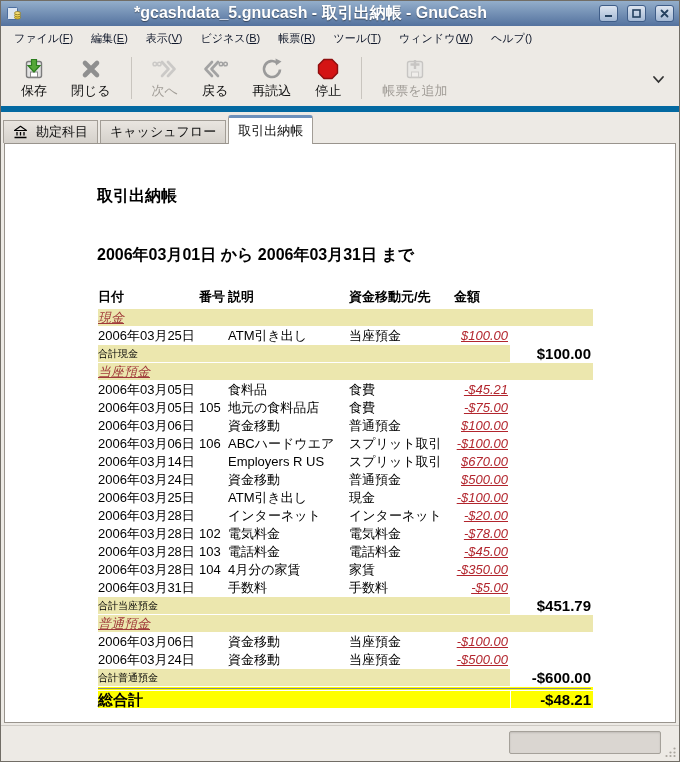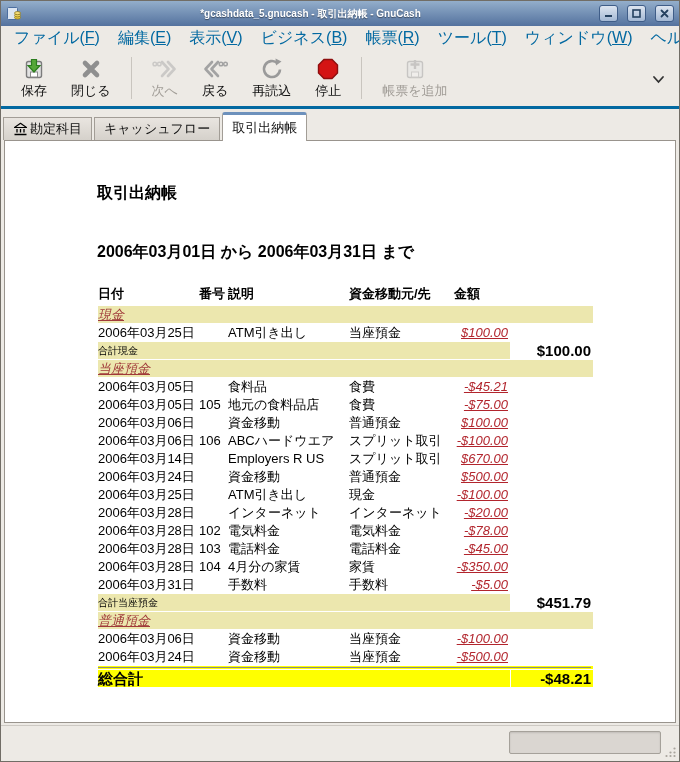--- a/index.html
+++ b/index.html
@@ -3,45 +3,45 @@
 <meta charset="utf-8">
 <style>
   html,body{margin:0;padding:0;background:#fff;}
   body{width:680px;height:762px;font-family:"Liberation Sans","DejaVu Sans",sans-serif;-webkit-font-smoothing:antialiased;}
   .window{position:relative;width:680px;height:762px;box-sizing:border-box;background:#edeae5;
     border:1px solid #716d66;display:flex;flex-direction:column;overflow:hidden;}
 
   
   .titlebar{height:25px;flex:0 0 25px;background:linear-gradient(var(--tb-top),var(--tb-bottom));
     display:flex;align-items:center;gap:6px;padding:0 5px;}
-  .window-title{flex:1;text-align:center;color:#fff;font-weight:bold;font-size:10px;
+  .window-title{flex:1;text-align:center;color:#fff;font-weight:bold;font-size:16px;
     text-shadow:0 1px 1px rgba(0,0,0,.45);white-space:nowrap;overflow:hidden;}
   .win-btn{width:19px;height:17px;border-radius:3px;border:1px solid #3f5d88;box-sizing:border-box;
     background:linear-gradient(#dde5f0,#a3b8d4);display:flex;align-items:center;justify-content:center;}
   .win-btn + .win-btn{margin-left:3px;}
   .icon{display:inline-flex;align-items:center;justify-content:center;line-height:0;}
 
   
   .menubar{height:25px;flex:0 0 25px;display:flex;align-items:center;padding:0 4px;background:#edeae5;}
-  .menu-item{padding:3px 9px;font-size:16px;color:#0369a1;white-space:nowrap;}
+  .menu-item{padding:3px 9px;font-size:11px;color:#0f172a;white-space:nowrap;}
 
   
   .toolbar{height:52px;flex:0 0 52px;display:flex;align-items:stretch;padding:1px 40px 2px 8px;
-    border-bottom:3px solid #0369a1;position:relative;background:#edeae5;}
+    border-bottom:6px solid #0369a1;position:relative;background:#edeae5;}
   .tbtn{display:flex;flex-direction:column;align-items:center;justify-content:center;gap:1px;
     padding:1px 12px;font-size:13px;color:#111;white-space:nowrap;}
   .tbtn.disabled{color:#a19d97;}
   .tbtn.disabled .icon{opacity:.45;}
   .tsep{width:1px;background:#c9c5bf;margin:5px 8px;}
   .toolbar-overflow{position:absolute;right:10px;top:50%;transform:translateY(-50%);padding:4px;}
 
   
   .tabbar{height:31px;flex:0 0 31px;display:flex;align-items:flex-end;padding:0 0 0 2px;
     background:#edeae5;position:relative;z-index:2;}
-  .tab{display:flex;align-items:center;gap:2px;padding:3px 9px 4px;font-size:13px;color:#111;
+  .tab{display:flex;align-items:center;gap:8px;padding:3px 9px 4px;font-size:13px;color:#111;
     background:linear-gradient(#e9e5e0,#d5d1cb);border:1px solid #a29d96;border-bottom:none;
     margin-right:2px;height:23px;box-sizing:border-box;white-space:nowrap;}
   .tab.active{background:#fff;border-top:3px solid #6d91bc;border-radius:3px 3px 0 0;height:29px;
     margin-bottom:-1px;}
 
   
   .main{flex:1;min-height:0;padding:0 3px 2px;}
   .report-view{height:100%;box-sizing:border-box;background:#fff;border:1px solid #99948d;
     overflow:hidden;padding:42px 0 0 92px;}
   .report-title{font-size:16px;font-weight:bold;color:#000;margin:0;}
@@ -372,20 +372,24 @@
             </tr>
             <tr>
               <td class="c-date">2006年03月24日</td>
               <td class="c-num"></td>
               <td class="c-desc">資金移動</td>
               <td class="c-xfer">当座預金</td>
               <td class="c-amt"><a class="amount-link">-$500.00</a></td>
               <td class="c-total"></td>
             </tr>
             <tr>
+              <td class="total-label-cell" colspan="5">合計普通預金</td>
+              <td class="total-amt-cell">-$600.00</td>
+            </tr>
+            <tr>
               <td class="rule-cell" colspan="6">
                 <div class="rule"></div>
               </td>
             </tr>
             <tr>
               <td class="grand-label-cell" colspan="5">総合計</td>
               <td class="grand-amt-cell">-$48.21</td>
             </tr>
           </tbody>
         </table>

